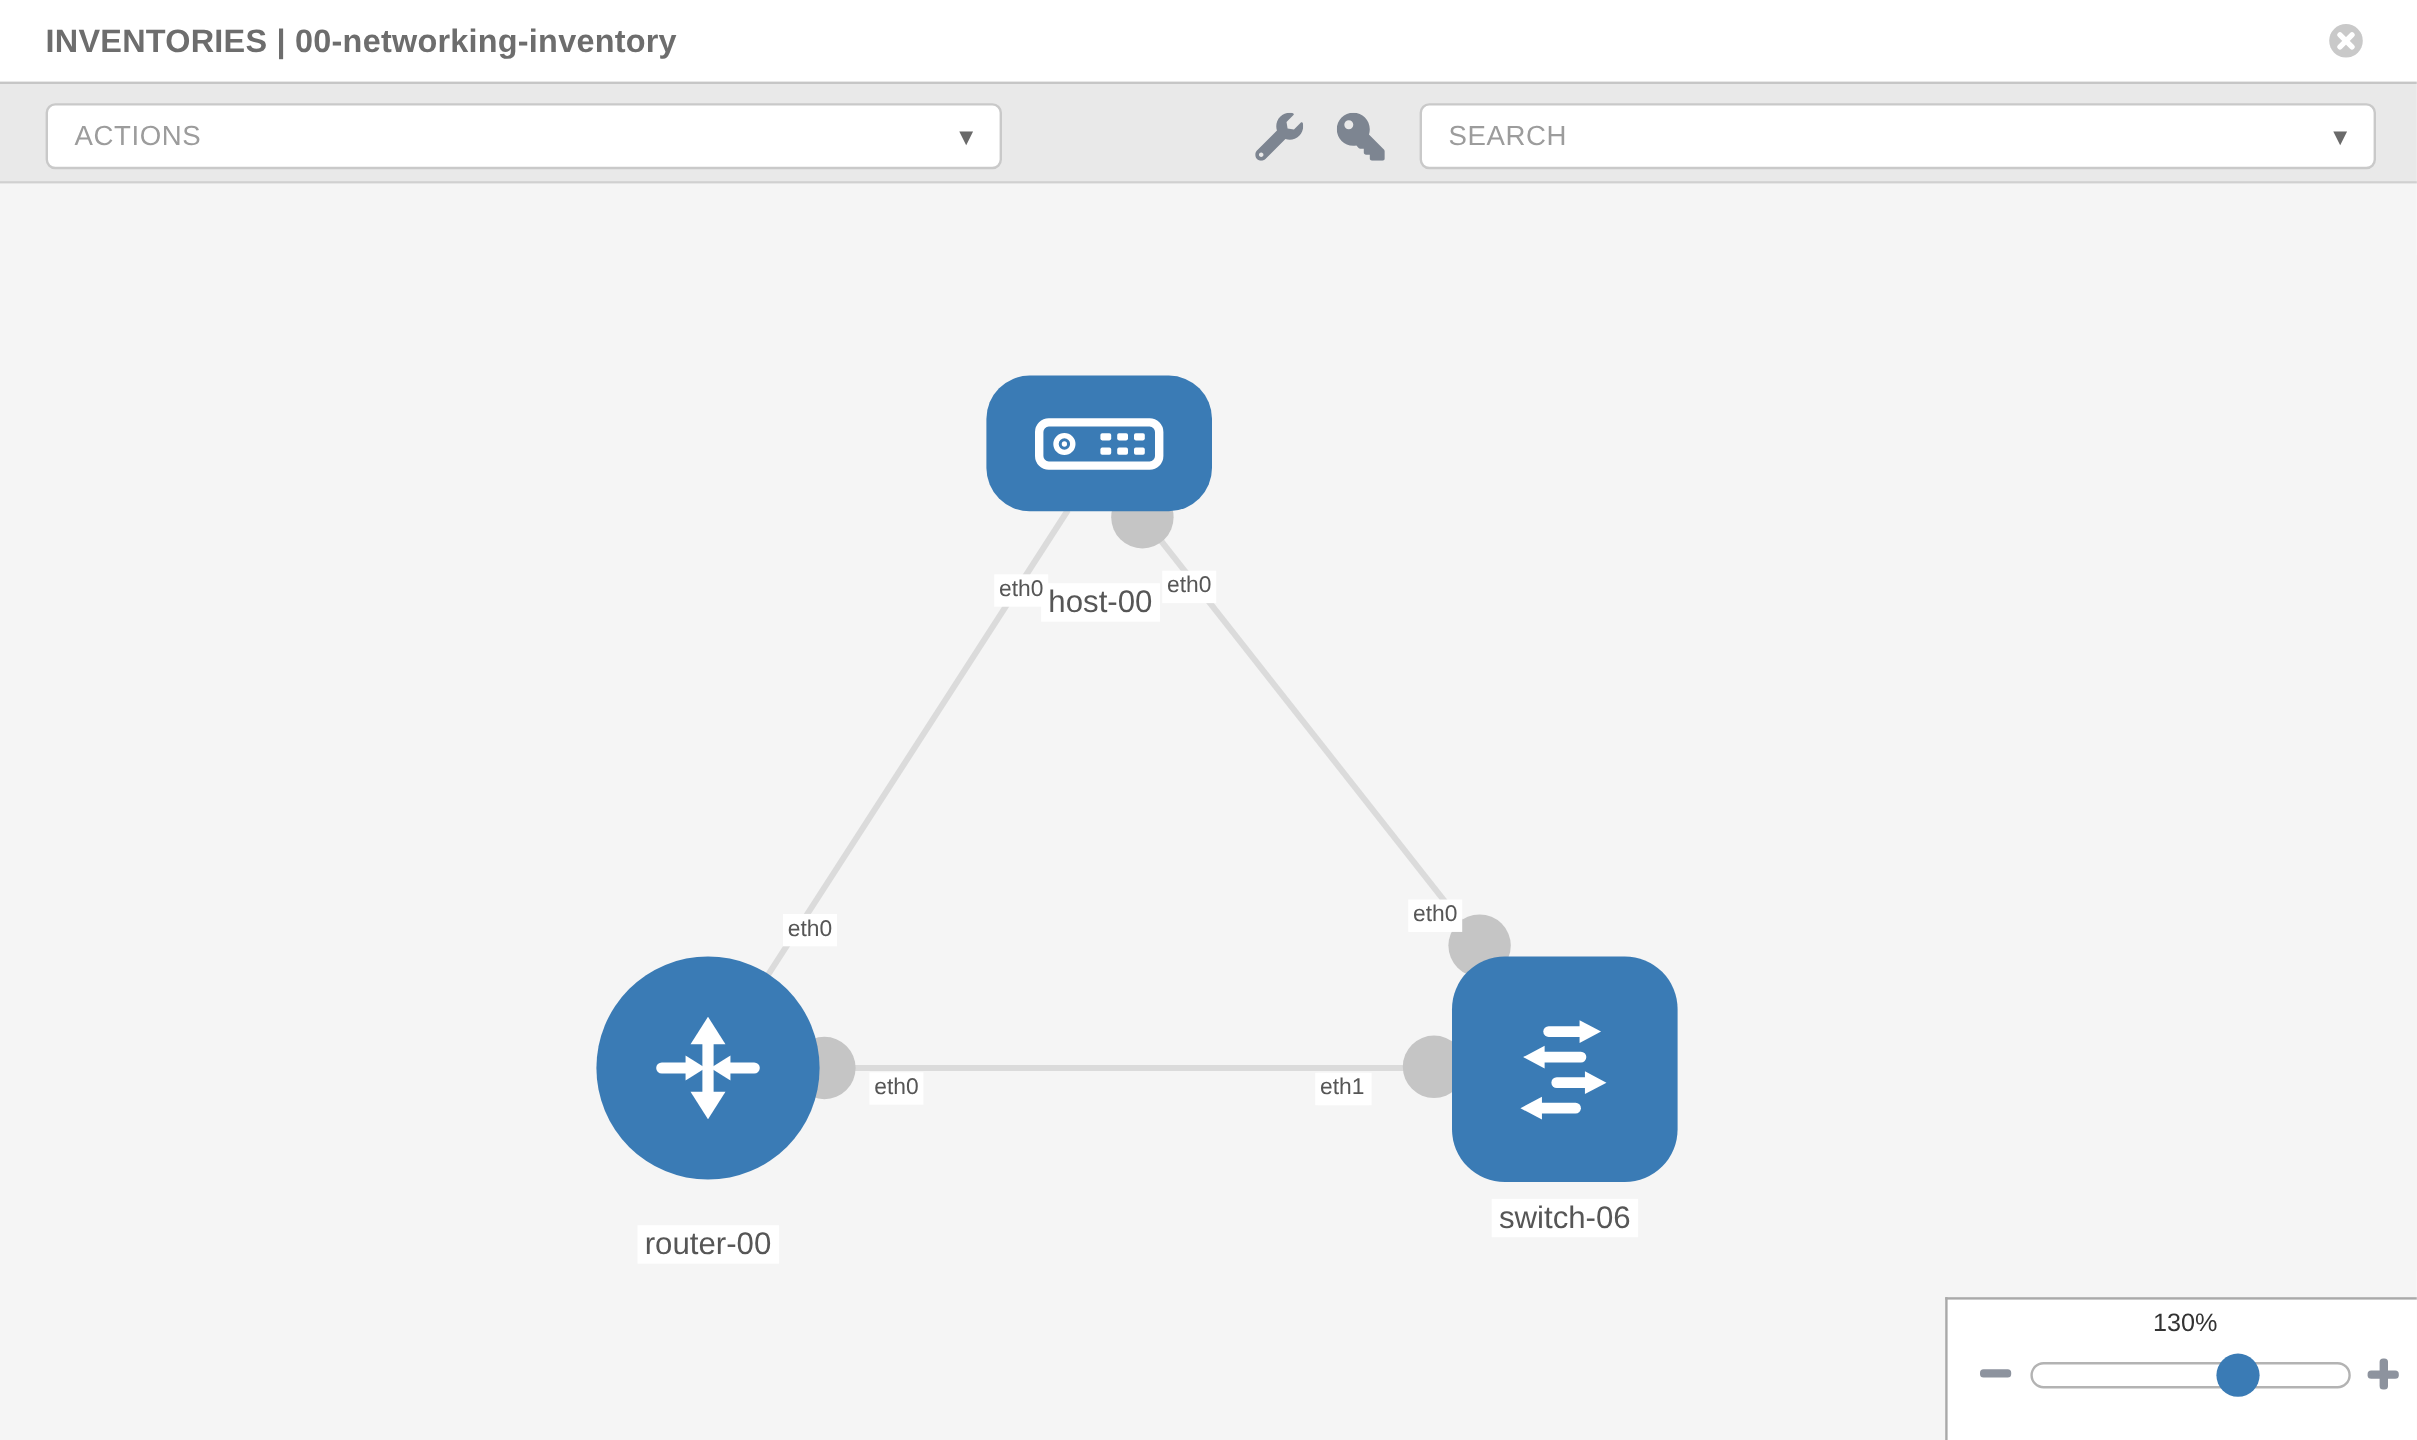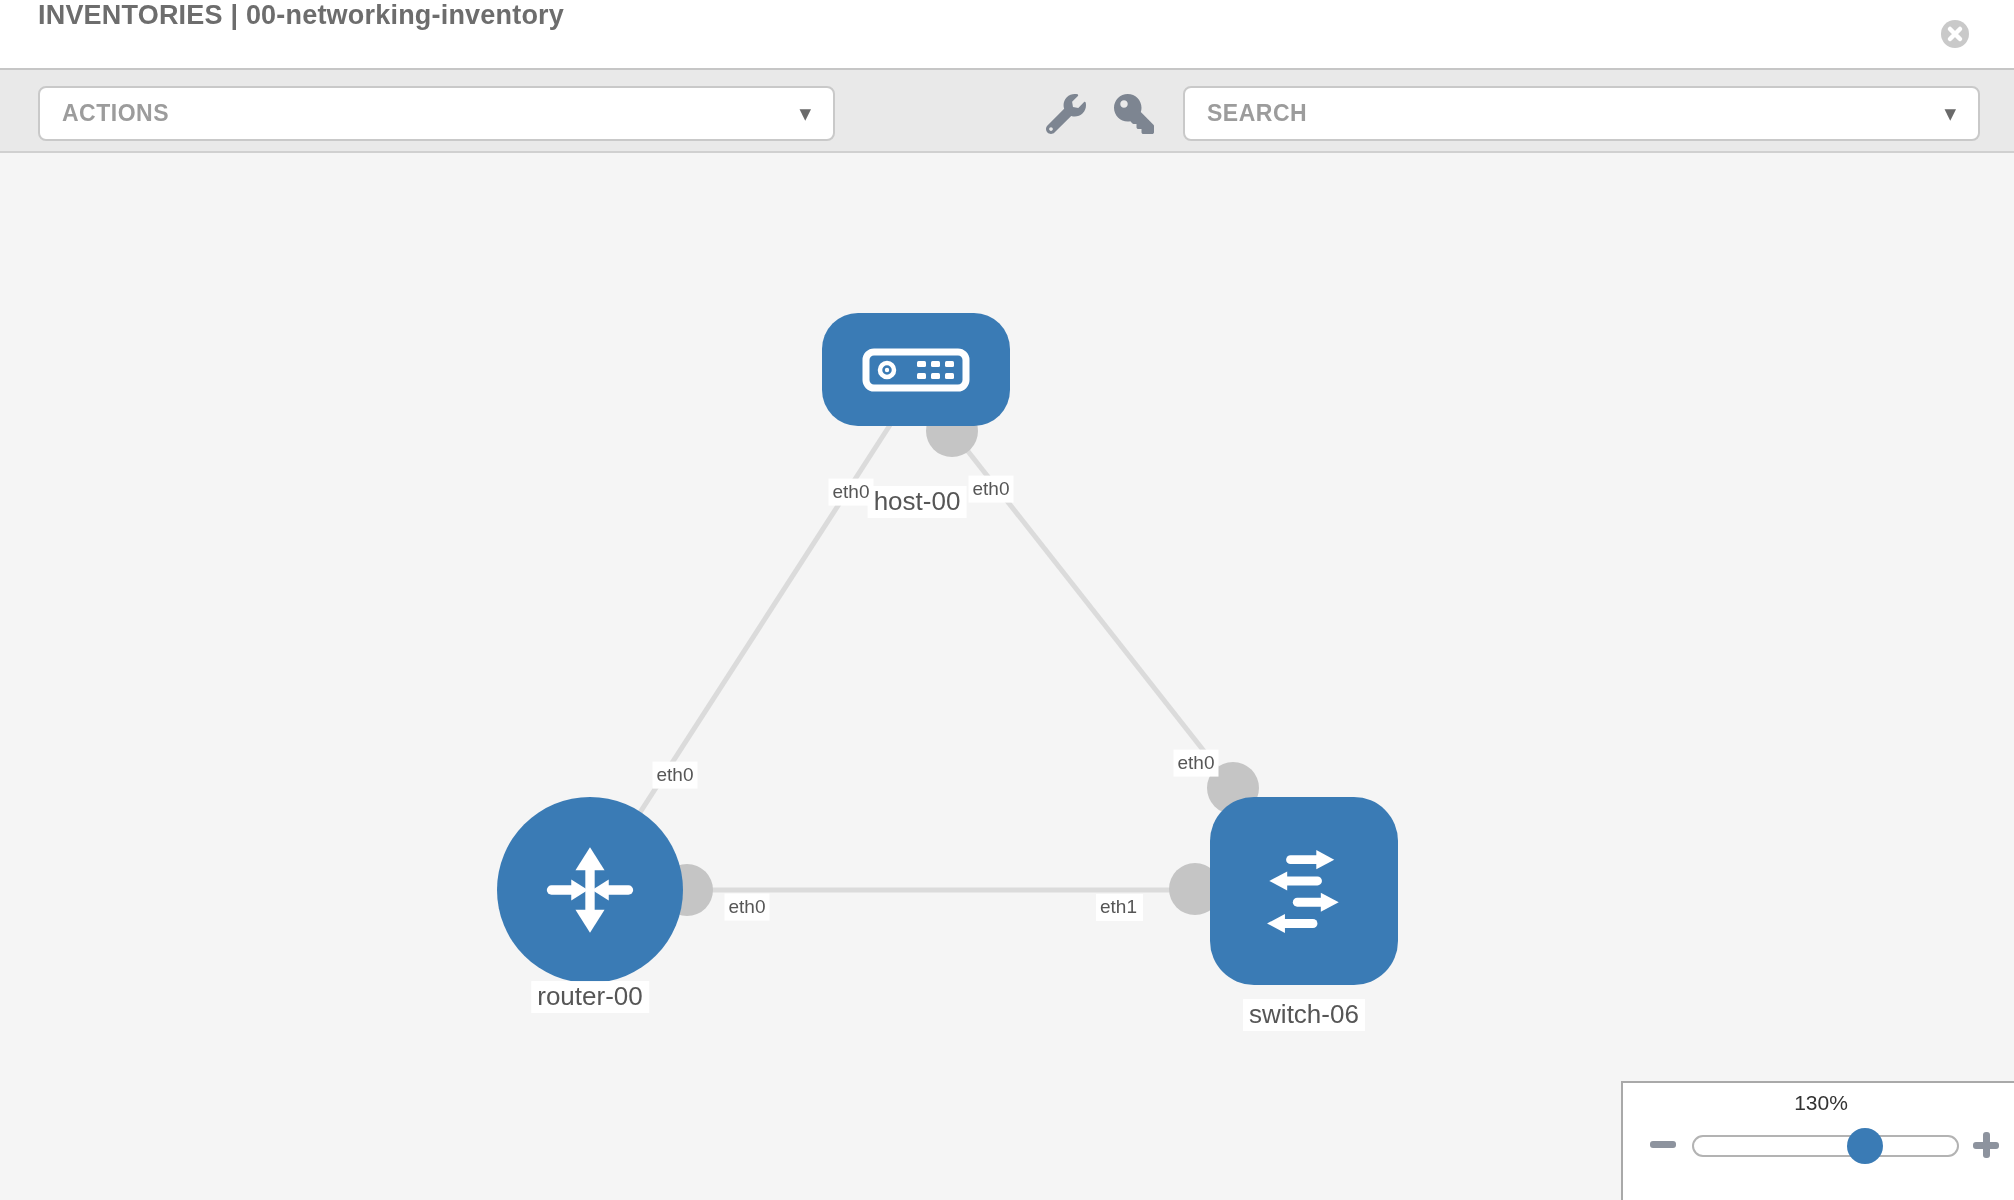--- a/index.html
+++ b/index.html
@@ -1,30 +1,30 @@
 <!DOCTYPE html>
 <html><head>
 <meta charset="utf-8">
 <style>
   * { margin:0; padding:0; box-sizing:border-box; }
   html,body { width:2014px; height:1200px; overflow:hidden; background:#fff;
               font-family:"Liberation Sans", sans-serif; }
 
   
   .hdr { position:absolute; left:0; top:0; width:2014px; height:70px; background:#fff;
-         border-bottom:2px solid #c6c6c6; display:flex; }
+         border-bottom:2px solid #c6c6c6; display:flex; align-items:center; }
   .hdr-title { margin-left:38px; font-size:27px; font-weight:bold; color:#6d6d6d; letter-spacing:.2px; }
   .close-btn { position:absolute; left:1940px; top:19px; width:30px; height:30px; cursor:pointer; }
 
   
   .tbar { position:absolute; left:0; top:70px; width:2014px; height:83px; background:#e9e9e9;
           border-bottom:2px solid #d0d0d0; }
   .combo { position:absolute; top:16px; height:55px; width:797px; background:#fff;
            border:2px solid #c9c9c9; border-radius:8px; display:flex; align-items:center;
-           justify-content:space-between; padding:0 22px; cursor:pointer;font-weight:bold; }
+           justify-content:space-between; padding:0 22px; cursor:pointer; }
   .combo-actions { left:38px; }
   .combo-search  { left:1183px;align-items:center; }
   .combo .ph { font-size:23px; color:#9c9c9c; letter-spacing:.5px; }
   .caret { font-family:"DejaVu Sans", sans-serif; font-size:15px; color:#6a6a6a; }
   .tool { position:absolute; top:21px; width:46px; height:46px; cursor:pointer;
           display:flex; align-items:center; justify-content:center; }
   .tool-wrench { left:1043px; }
   .tool-key    { left:1111px; }
 
   
@@ -155,21 +155,21 @@
       <g fill="#fff">
         <polygon points="77,22 61,13.5 61,30.5"></polygon>
         <polygon points="19,41 35,32.5 35,49.5"></polygon>
         <polygon points="81,60 65,51.5 65,68.5"></polygon>
         <polygon points="17,79 33,70.5 33,87.5"></polygon>
       </g>
     </svg>
   </div>
 
   <div class="node-label" style="left:917px;  top:302px;margin-top:47px;">host-00</div>
-  <div class="node-label" style="left:590px;  top:844px;">router-00</div>
+  <div class="node-label" style="left:590px;  top:884px;">router-00</div>
   <div class="node-label" style="left:1304px; top:862px;">switch-06</div>
 
   <div class="if-label" style="left:851px;  top:316px;">eth0</div>
   <div class="if-label" style="left:991px;  top:313px;">eth0</div>
   <div class="if-label" style="left:675px;  top:599px;">eth0</div>
   <div class="if-label" style="left:747px;  top:731px;">eth0</div>
   <div class="if-label" style="left:1196px; top:587px;">eth0</div>
 
   <div class="if-label raw" style="left:1098px; top:718px;">eth0</div>
   <div class="if-label raw" style="left:1096px; top:718px;">eth1</div>

